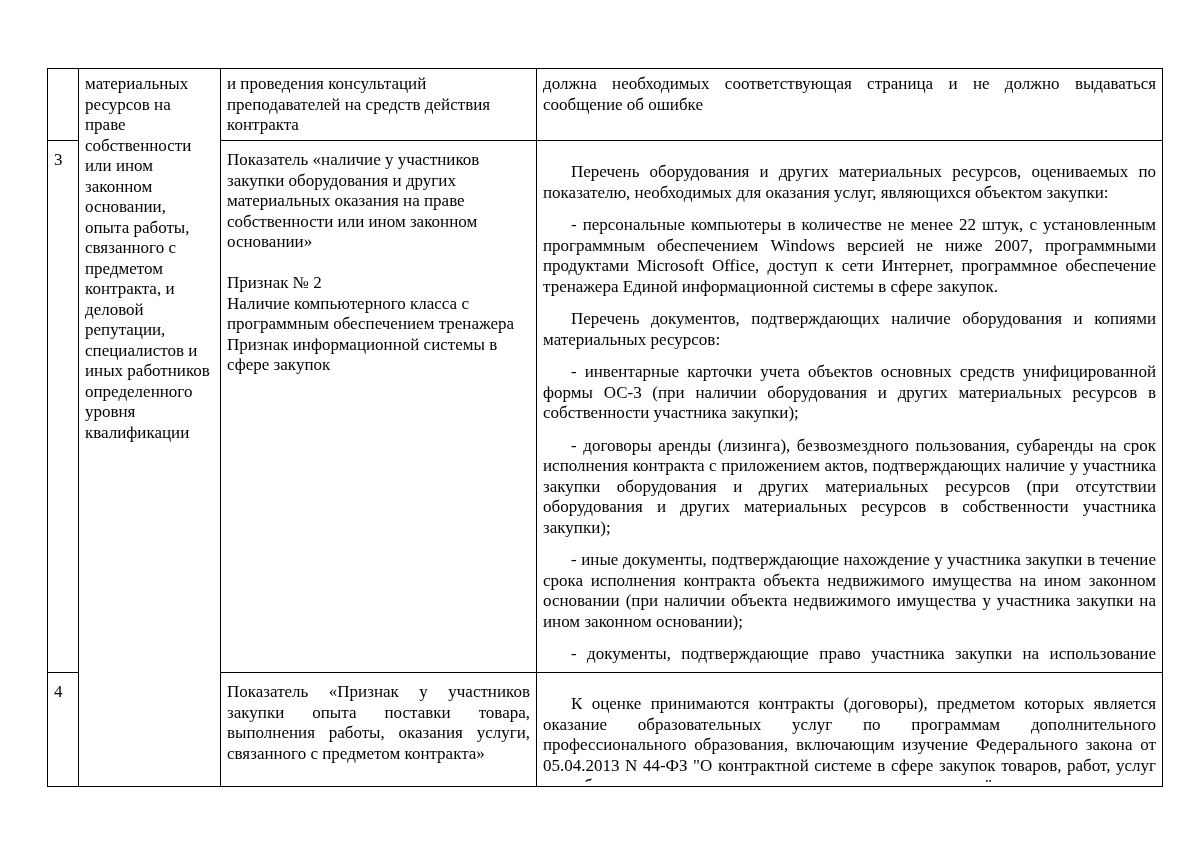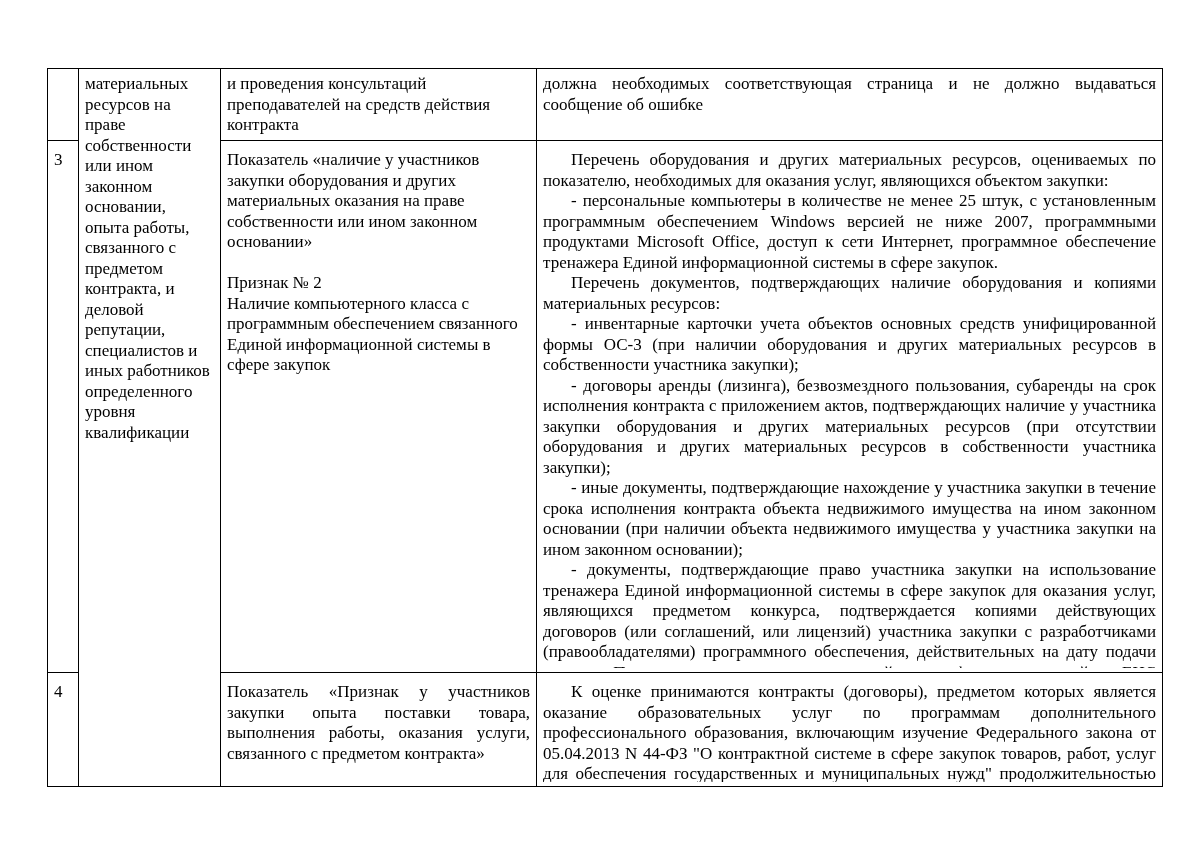--- a/index.html
+++ b/index.html
@@ -34,21 +34,21 @@
   td.c-num  { padding-left: 5px; padding-right: 2px; }
   td.c-crit { padding: 5px 3px 4px 5px; }
   td.c-det  { padding-left: 5px; padding-right: 5px; }
   .box { overflow: hidden; }
   .h-a { height: 62px; }
   .h-m { height: 706px; }
   .h-3 { height: 518px; }
   .h-4 { height: 100px; }
   p { margin: 0; padding: 0; }
   .just { text-align: justify; }
-  .ind  { text-indent: 28px; }
+  .ind  { text-indent: 28px; margin-top: 12px; }
   .blank { height: 20.5px; }
 </style>
 </head>
 <body>
 
 <div class="page">
   <table class="doc">
     <colgroup>
       <col style="width:31px">
       <col style="width:142px">
@@ -82,27 +82,27 @@
       <td class="c-num">
         <div class="box h-3">
           <p>3</p>
         </div>
       </td>
       <td>
         <div class="box h-3">
           <p>Показатель «наличие у участников закупки оборудования и других материальных оказания на праве собственности или ином законном основании»</p>
           <p class="blank"></p>
           <p>Признак № 2</p>
-          <p>Наличие компьютерного класса с программным обеспечением связанного Единой информационной системы в сфере закупок</p>
+          <p>Наличие компьютерного класса с программным обеспечением тренажера Признак информационной системы в сфере закупок</p>
         </div>
       </td>
       <td class="c-det">
         <div class="box h-3">
           <p class="just ind">Перечень оборудования и других материальных ресурсов, оцениваемых по показателю, необходимых для оказания услуг, являющихся объектом закупки:</p>
-          <p class="just ind">- персональные компьютеры в количестве не менее 25 штук, с установленным программным обеспечением Windows версией не ниже 2007, программными продуктами Microsoft Office, доступ к сети Интернет, программное обеспечение тренажера Единой информационной системы в сфере закупок.</p>
+          <p class="just ind">- персональные компьютеры в количестве не менее 22 штук, с установленным программным обеспечением Windows версией не ниже 2007, программными продуктами Microsoft Office, доступ к сети Интернет, программное обеспечение тренажера Единой информационной системы в сфере закупок.</p>
           <p class="just ind">Перечень документов, подтверждающих наличие оборудования и копиями материальных ресурсов:</p>
           <p class="just ind">- инвентарные карточки учета объектов основных средств унифицированной формы ОС-3 (при наличии оборудования и других материальных ресурсов в собственности участника закупки);</p>
           <p class="just ind">- договоры аренды (лизинга), безвозмездного пользования, субаренды на срок исполнения контракта с приложением актов, подтверждающих наличие у участника закупки оборудования и других материальных ресурсов (при отсутствии оборудования и других материальных ресурсов в собственности участника закупки);</p>
           <p class="just ind">- иные документы, подтверждающие нахождение у участника закупки в течение срока исполнения контракта объекта недвижимого имущества на ином законном основании (при наличии объекта недвижимого имущества у участника закупки на ином законном основании);</p>
           <p class="just ind">- документы, подтверждающие право участника закупки на использование тренажера Единой информационной системы в сфере закупок для оказания услуг, являющихся предметом конкурса, подтверждается копиями действующих договоров (или соглашений, или лицензий) участника закупки с разработчиками (правообладателями) программного обеспечения, действительных на дату подачи заявки. Проведение практических занятий на официальном сайте ЕИС (zakupki.gov.ru) не допускается</p>
         </div>
       </td>
     </tr>
 
     <tr style="height:114px">

